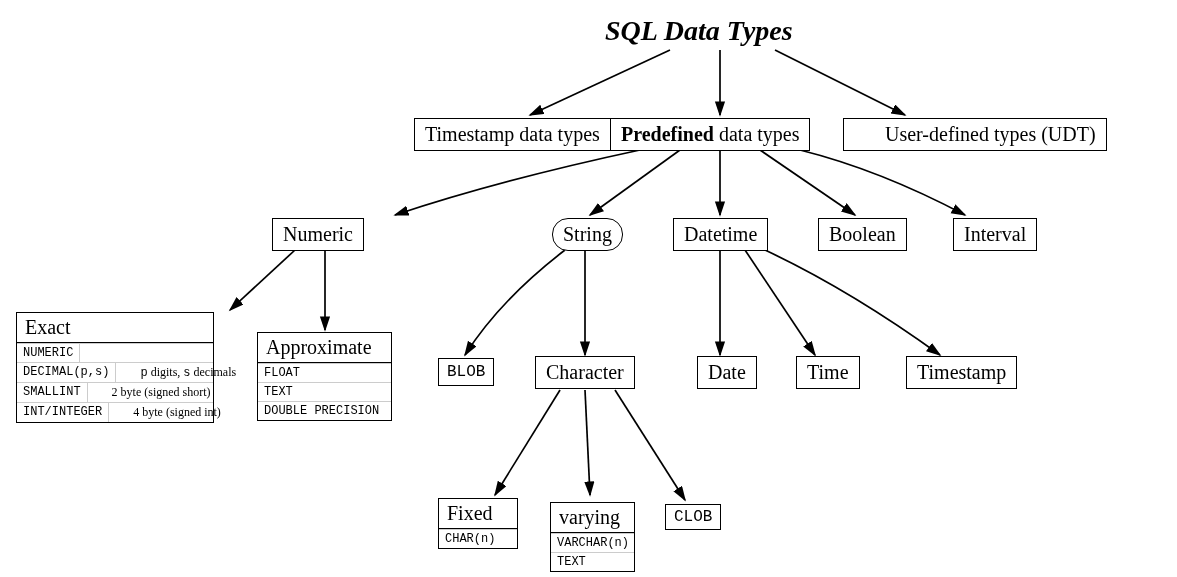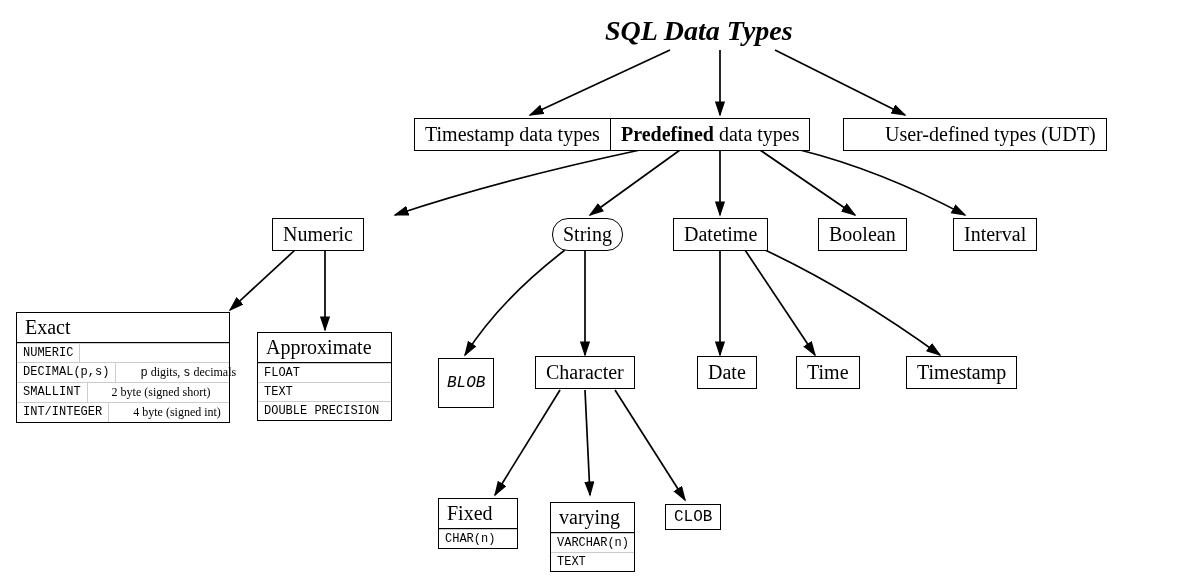--- a/index.html
+++ b/index.html
@@ -108,21 +108,21 @@
 </div>
 
 <div class="node plain" style="left:843px; top:118px;padding-left:41px;">User-defined types (UDT)</div>
 
 <div class="node plain" style="left:272px; top:218px;">Numeric</div>
 <div class="node plain" style="left:552px; top:218px;border-radius:16px;">String</div>
 <div class="node plain" style="left:673px; top:218px;">Datetime</div>
 <div class="node plain" style="left:818px; top:218px;">Boolean</div>
 <div class="node plain" style="left:953px; top:218px;">Interval</div>
 
-<div class="tbl" style="left:16px; top:312px; width:214px;">
+<div class="tbl" style="left:16px; top:312px; width:198px;">
   <div class="hdr">Exact</div>
   <div class="row">
       <div class="cell c1">NUMERIC</div>
       <div class="cell c2"></div>
     </div>
   <div class="row">
       <div class="cell c1">DECIMAL(p,s)</div>
       <div class="cell c2"><span class="mono">p</span> digits, <span class="mono">s</span> decimals</div>
     </div>
   <div class="row">
@@ -141,21 +141,21 @@
       <div class="cell c1">FLOAT</div>
     </div>
   <div class="row">
       <div class="cell c1">TEXT</div>
     </div>
   <div class="row">
       <div class="cell c1">DOUBLE PRECISION</div>
     </div>
 </div>
 
-<div class="node" style="left:438px; top:358px; padding:15px 8px; font-family:'Courier New',monospace; font-size:16px;font-style:italic;">BLOB</div>
+<div class="node" style="left:438px; top:358px; padding:4px 8px; font-family:'Courier New',monospace; font-size:16px;">BLOB</div>
 <div class="node plain" style="left:535px; top:356px;">Character</div>
 
 <div class="node plain" style="left:697px; top:356px;">Date</div>
 <div class="node plain" style="left:796px; top:356px;">Time</div>
 <div class="node plain" style="left:906px; top:356px;">Timestamp</div>
 
 <div class="tbl" style="left:438px; top:498px; width:80px;">
   <div class="hdr">Fixed</div>
   <div class="row">
       <div class="cell c1">CHAR(n)</div>

